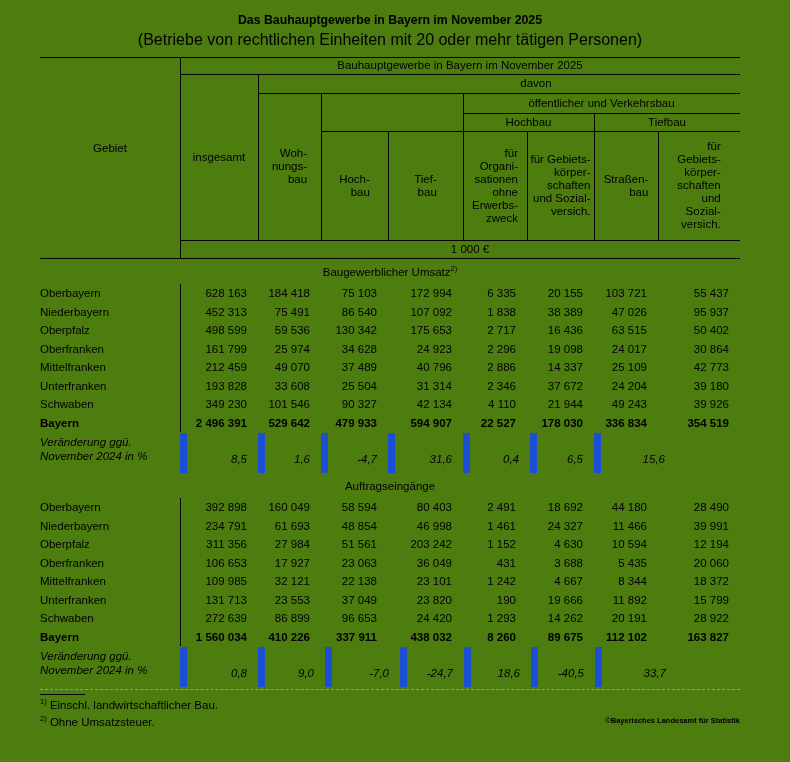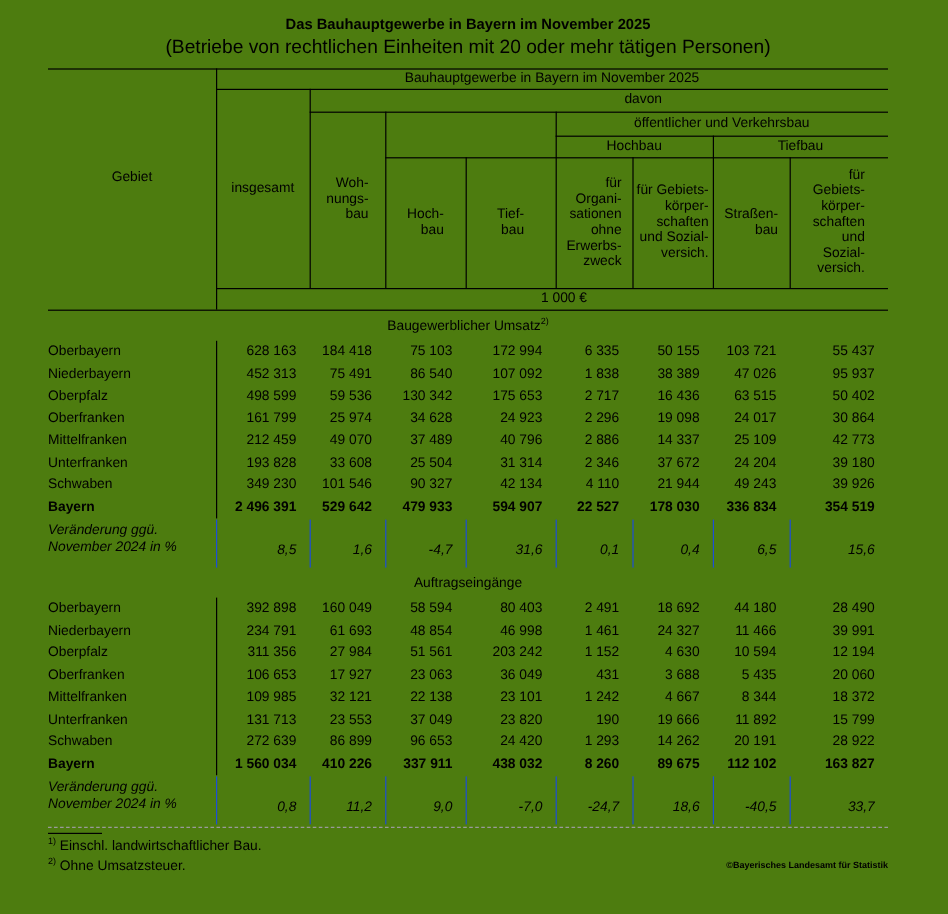--- a/index.html
+++ b/index.html
@@ -35,21 +35,21 @@
   .rows .vseg { position:absolute; left:140px; top:0; bottom:0; width:1px; background:#000; }
   .drow { display:flex; height:18.5px; align-items:center; }
   .drow.bold { font-weight:bold; }
   .rlabel { width:140px; box-sizing:border-box; }
   .num { box-sizing:border-box; text-align:right; padding-right:11px; }
   .c0{width:78px} .c1{width:63px} .c2{width:67px} .c3{width:75px}
   .c4{width:64px} .c5{width:67px} .c6{width:64px} .c7{width:82px}
   .change { display:flex; height:40px; margin-top:1px; font-style:italic; }
   .change .rlabel { white-space:pre-line; line-height:13.5px; padding-top:3px; }
   .change .num {
-    border-left:1px solid #1d4ed8; display:flex; align-items:flex-end;
+    border-left:7px solid #1d4ed8; display:flex; align-items:flex-end;
     justify-content:flex-end; padding-bottom:8px;
   }
   
   .faintline { position:absolute; left:40px; top:689px; width:700px; height:0; border-top:1px dashed #9a9a9a; }
   .fn-divider { position:absolute; left:40px; top:694px; width:45px; height:1px; background:#000; }
   .footnote { position:absolute; left:40px; font-size:11.5px; }
   .copyright { position:absolute; left:440px; top:716px; width:300px; text-align:right; font-size:7.5px; font-weight:bold; }
 </style>
 </head>
 <body>
@@ -123,21 +123,21 @@
     </div>
     <div class="rows">
       <div class="vseg"></div>
     <div class="drow">
           <div class="rlabel">Oberbayern</div>
           <div class="num c0">628 163</div>
           <div class="num c1">184 418</div>
           <div class="num c2">75 103</div>
           <div class="num c3">172 994</div>
           <div class="num c4">6 335</div>
-          <div class="num c5">50 155</div>
+          <div class="num c5">20 155</div>
           <div class="num c6">103 721</div>
           <div class="num c7">55 437</div>
         </div>
         <div class="drow">
           <div class="rlabel">Niederbayern</div>
           <div class="num c0">452 313</div>
           <div class="num c1">75 491</div>
           <div class="num c2">86 540</div>
           <div class="num c3">107 092</div>
           <div class="num c4">1 838</div>
@@ -212,21 +212,20 @@
           <div class="num c7">354 519</div>
         </div>
       </div>
     <div class="change">
       <div class="rlabel">Veränderung ggü.
 November 2024 in %</div>
     <div class="num c0">8,5</div>
         <div class="num c1">1,6</div>
         <div class="num c2">-4,7</div>
         <div class="num c3">31,6</div>
-        <div class="num c4">0,1</div>
         <div class="num c5">0,4</div>
         <div class="num c6">6,5</div>
         <div class="num c7">15,6</div>
       </div>
   </div>
 
   <div class="section" style="top:476px;">
     <div class="section-title">
       <span>Auftragseingänge</span><sup></sup>
     </div>
@@ -318,21 +317,20 @@
           <div class="num c4">8 260</div>
           <div class="num c5">89 675</div>
           <div class="num c6">112 102</div>
           <div class="num c7">163 827</div>
         </div>
       </div>
     <div class="change">
       <div class="rlabel">Veränderung ggü.
 November 2024 in %</div>
     <div class="num c0">0,8</div>
-        <div class="num c1">11,2</div>
         <div class="num c2">9,0</div>
         <div class="num c3">-7,0</div>
         <div class="num c4">-24,7</div>
         <div class="num c5">18,6</div>
         <div class="num c6">-40,5</div>
         <div class="num c7">33,7</div>
       </div>
   </div>
 
   <div class="faintline"></div>

